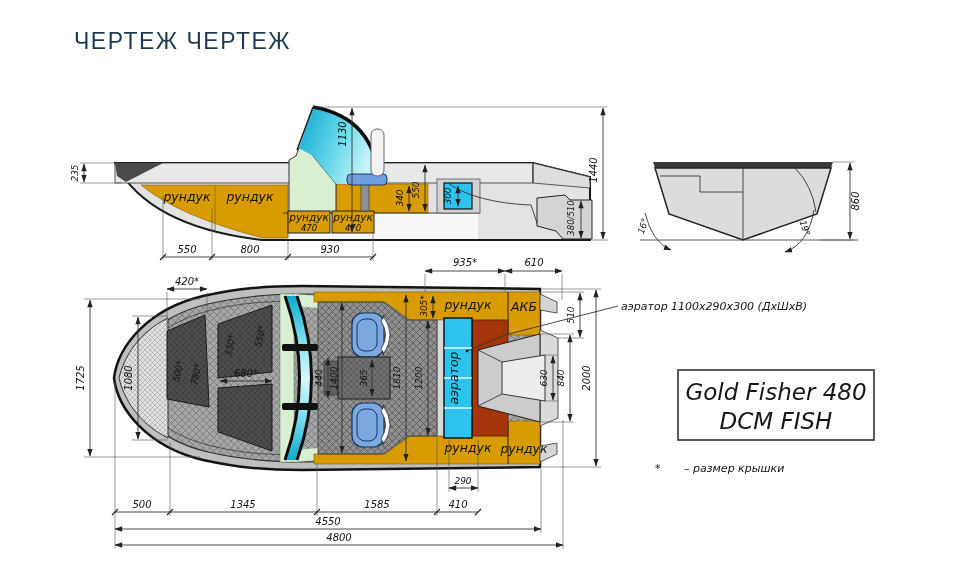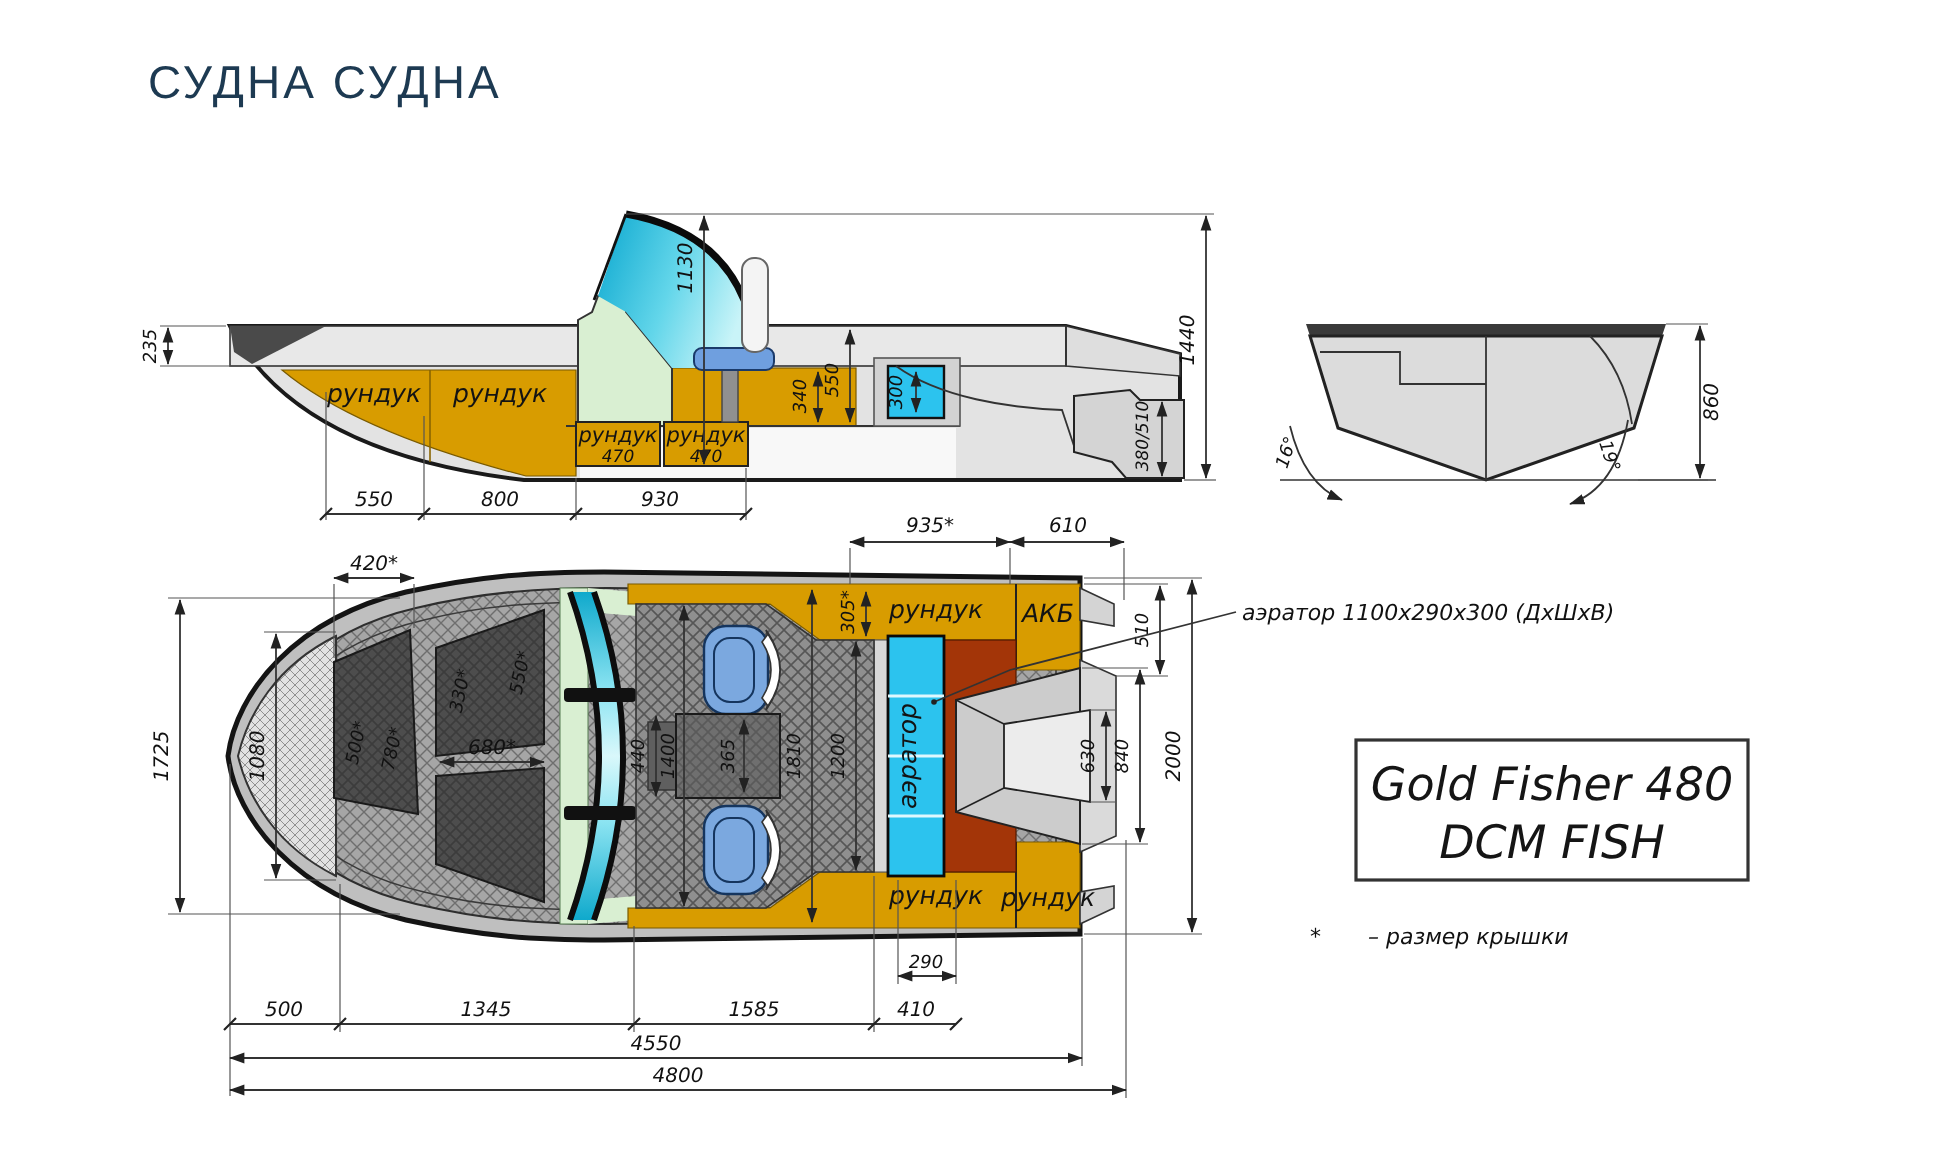--- a/index.html
+++ b/index.html
@@ -17,21 +17,21 @@
   .brand{font:italic 23px "DejaVu Sans",sans-serif;fill:#151515;text-anchor:middle;}
   .dl{stroke:#333;stroke-width:0.9;fill:none;}
   .ext{stroke:#555;stroke-width:0.6;fill:none;}
   .tick{stroke:#222;stroke-width:1.1;}
   .thin{stroke:#333;stroke-width:0.9;fill:none;}
 </style>
 </head>
 <body>
 
 <div class="canvas">
-  <div class="page-title">СУДНА СУДНА</div>
+  <div class="page-title">ЧЕРТЕЖ ЧЕРТЕЖ</div>
 
   <svg width="978" height="586" viewBox="0 0 978 586">
     <defs>
       <marker id="ae" markerWidth="9" markerHeight="8" refX="8" refY="4" orient="auto">
         <path d="M0,1 L8.5,4 L0,7 Z" fill="#222"></path>
       </marker>
       <marker id="as" markerWidth="9" markerHeight="8" refX="0.5" refY="4" orient="auto">
         <path d="M8.5,1 L0,4 L8.5,7 Z" fill="#222"></path>
       </marker>
       <pattern id="hatchLight" width="7" height="7" patternUnits="userSpaceOnUse">

